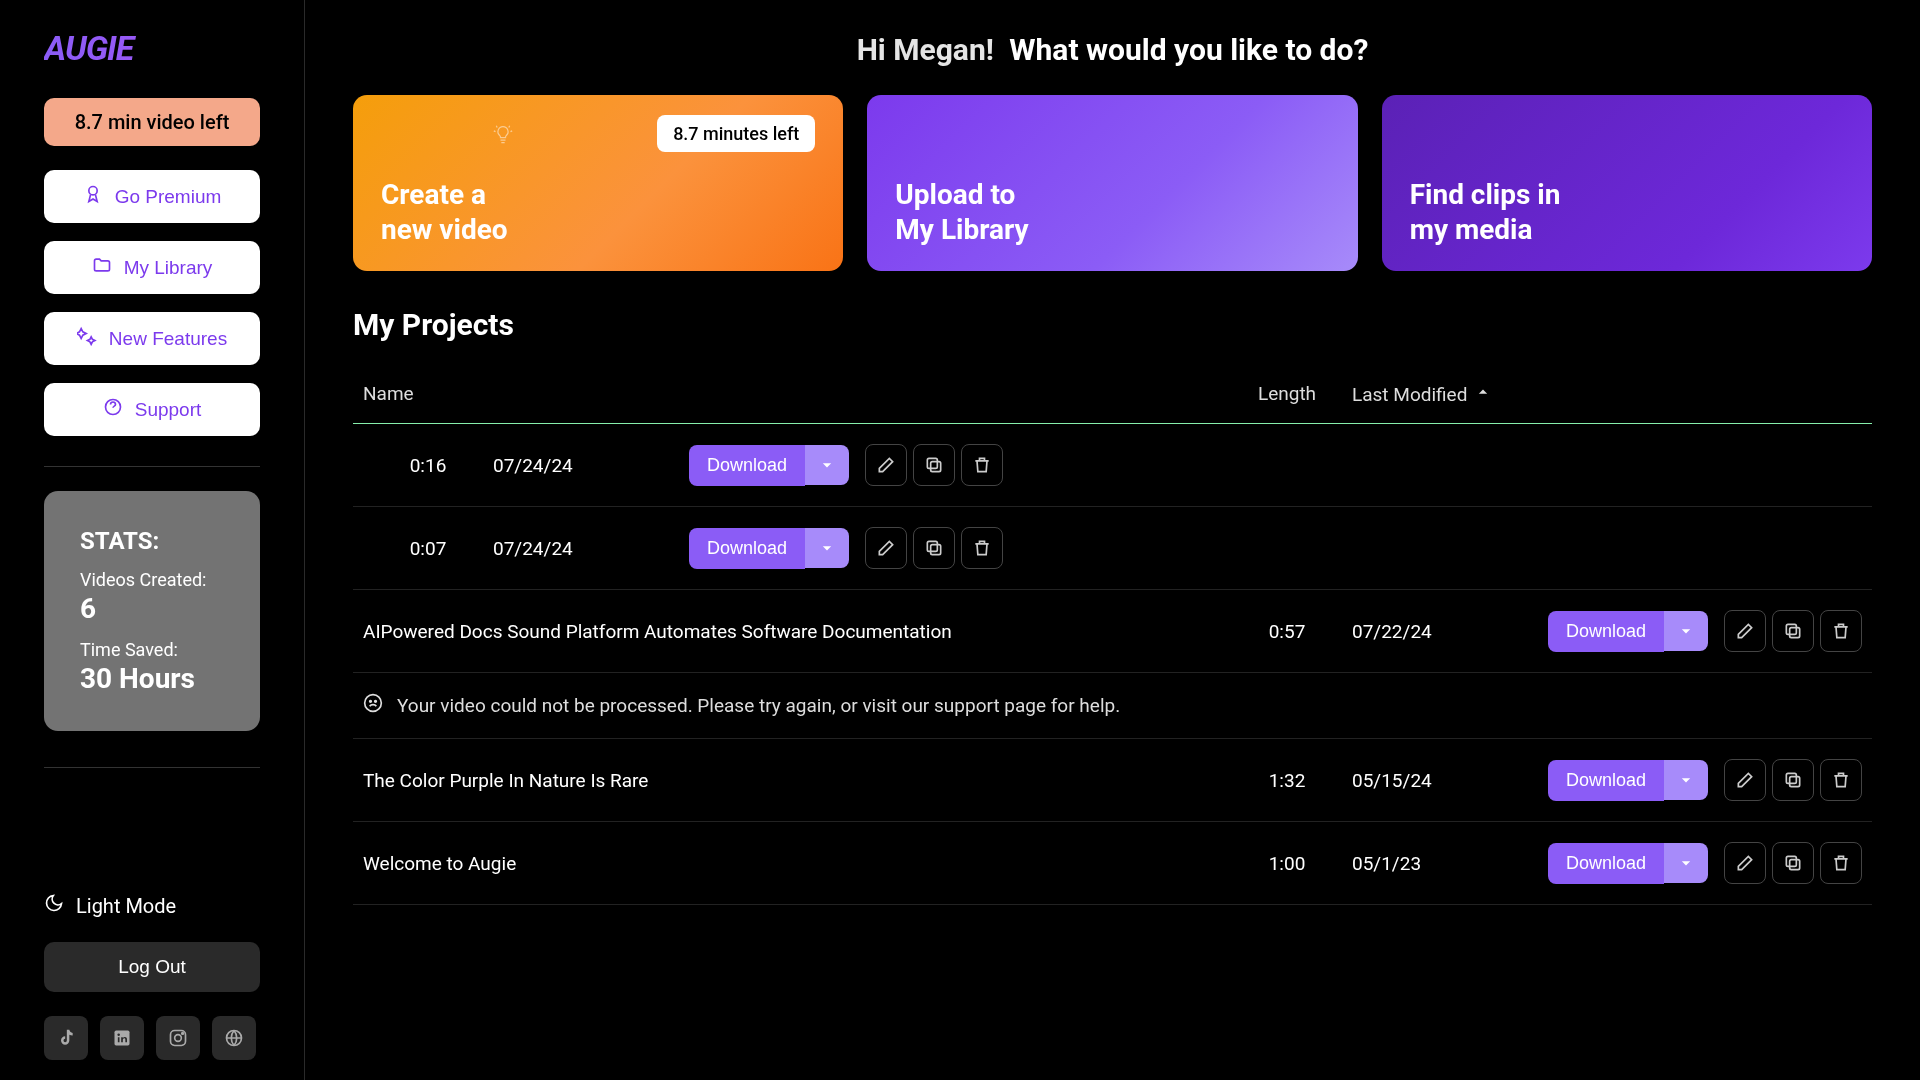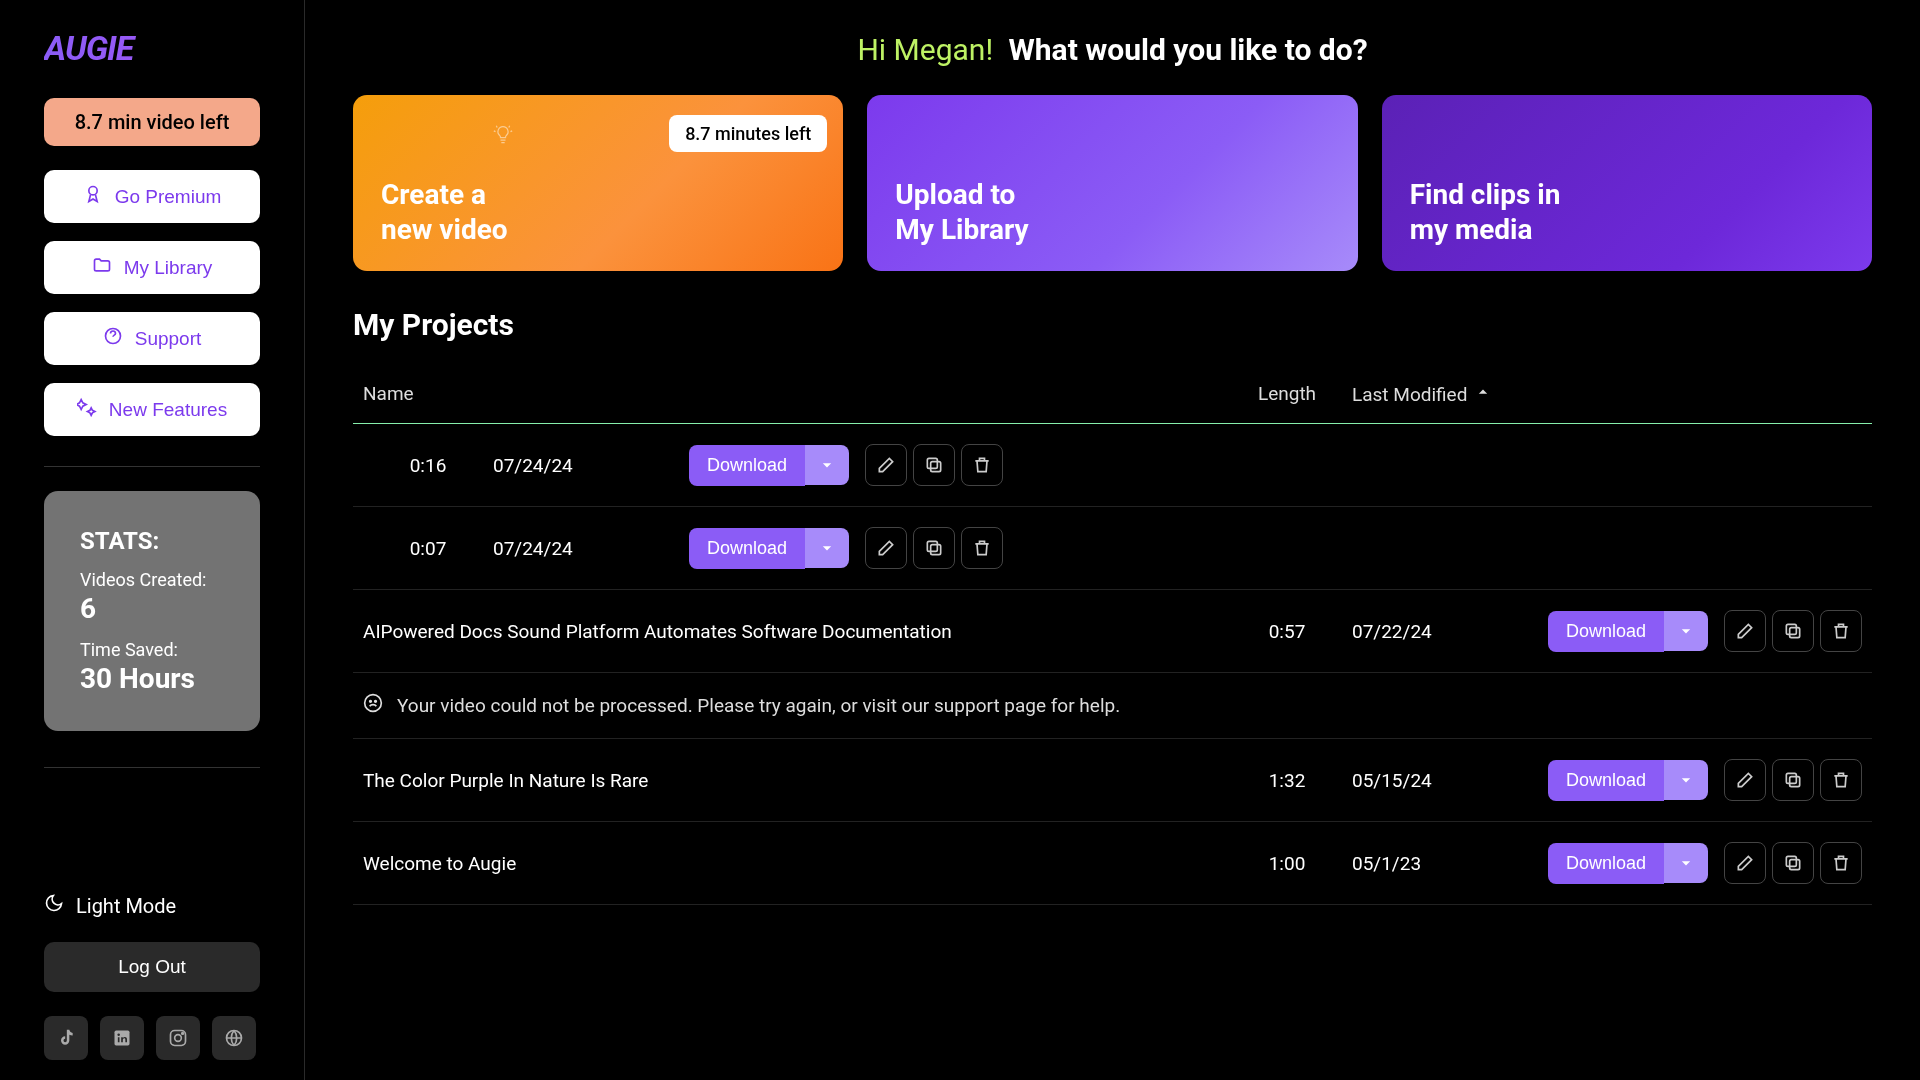--- a/index.html
+++ b/index.html
@@ -95,21 +95,21 @@
   display: flex;
   align-items: center;
   justify-content: center;
   cursor: pointer;
   color: #aaa;
 }
 
 
 .main { flex: 1; padding: 32px 48px; }
 .greeting { font-size: 30px; text-align: center; margin-bottom: 28px; }
-.greeting-hi { color: #bef264; font-weight: 400; }
+.greeting-hi { color: #e5e5e5; font-weight: 700; }
 .greeting-q { color: #fff; font-weight: 700; margin-left: 8px; }
 
 .action-cards { display: flex; gap: 24px; margin-bottom: 36px; }
 .action-card {
   flex: 1;
   height: 176px;
   border-radius: 14px;
   padding: 24px 28px;
   position: relative;
   display: flex;
@@ -118,21 +118,21 @@
   cursor: pointer;
   overflow: hidden;
 }
 .card-create { background: linear-gradient(135deg, #f59e0b 0%, #fb923c 60%, #f97316 100%); }
 .card-upload { background: linear-gradient(135deg, #7c3aed 0%, #8b5cf6 60%, #a78bfa 100%); }
 .card-find { background: linear-gradient(135deg, #5b21b6 0%, #6d28d9 70%, #7c3aed 100%); }
 .card-title { font-size: 28px; font-weight: 700; line-height: 1.25; z-index: 2; }
 .minutes-badge {
   position: absolute;
   top: 20px;
-  right: 16px;
+  right: 28px;
   background: #fff;
   color: #000;
   padding: 8px 16px;
   border-radius: 8px;
   font-size: 18px;
   font-weight: 500;
 }
 .card-bulb {
   position: absolute;
   top: 30px;
@@ -230,34 +230,34 @@
         <svg viewBox="0 0 24 24" fill="none" stroke="currentColor" stroke-width="2">
             <path d="M3 7a2 2 0 012-2h4l2 2h8a2 2 0 012 2v8a2 2 0 01-2 2H5a2 2 0 01-2-2V7z"></path>
           </svg>
       </span>
       <span>My Library</span>
     </button>
 
     <button class="sidebar-btn">
       <span>
         <svg viewBox="0 0 24 24" fill="none" stroke="currentColor" stroke-width="2">
+            <path d="M5 3l2 4 4 2-4 2-2 4-2-4-4-2 4-2 2-4zM17 13l1.5 3 3 1.5-3 1.5-1.5 3-1.5-3-3-1.5 3-1.5 1.5-3z"></path>
+          </svg>
+      </span>
+      <span>New Features</span>
+    </button>
+
+    <button class="sidebar-btn">
+      <span>
+        <svg viewBox="0 0 24 24" fill="none" stroke="currentColor" stroke-width="2">
             <circle cx="12" cy="12" r="9"></circle>
             <path d="M9 9a3 3 0 116 0c0 2-3 2-3 4M12 17h.01"></path>
           </svg>
       </span>
       <span>Support</span>
-    </button>
-
-    <button class="sidebar-btn">
-      <span>
-        <svg viewBox="0 0 24 24" fill="none" stroke="currentColor" stroke-width="2">
-            <path d="M5 3l2 4 4 2-4 2-2 4-2-4-4-2 4-2 2-4zM17 13l1.5 3 3 1.5-3 1.5-1.5 3-1.5-3-3-1.5 3-1.5 1.5-3z"></path>
-          </svg>
-      </span>
-      <span>New Features</span>
     </button>
 
     <div class="sidebar-divider"></div>
 
     <div class="stats-card">
       <div class="stats-title">STATS:</div>
       <div class="stats-label">Videos Created:</div>
       <div class="stats-value">6</div>
       <div class="stats-label">Time Saved:</div>
       <div class="stats-value" style="margin-bottom:0">30 Hours</div>

